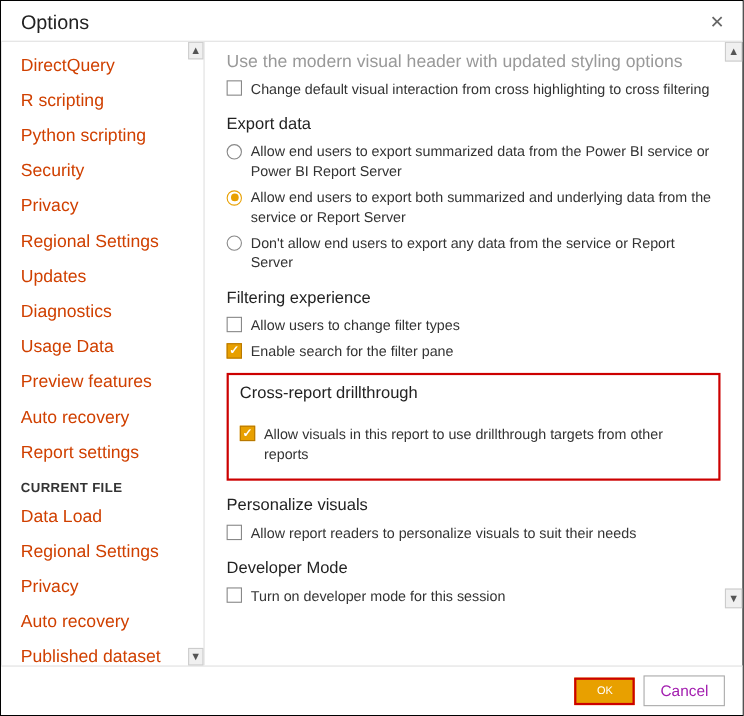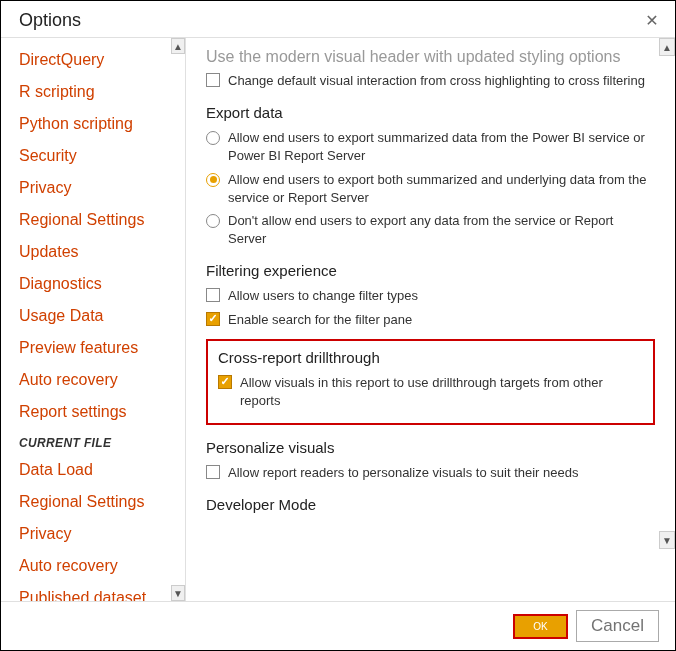--- a/index.html
+++ b/index.html
@@ -77,21 +77,20 @@
       background: #fff;
       outline: 2px solid #d04000;
       outline-offset: -2px;
     }
     .sidebar-section-header {
       padding: 8px 10px 4px 18px;
       font-weight: 700;
       font-size: 12px;
       color: #333;
       letter-spacing: 0.03em;
-      font-style: italic;
     }
     .sidebar-scrollbar-up, .sidebar-scrollbar-down {
       width: 14px;
       position: absolute;
       right: 0;
       background: #f0f0f0;
       border: 1px solid #ccc;
       display: flex;
       align-items: center;
       justify-content: center;
@@ -193,21 +192,21 @@
     }
     .cross-report-box {
       border: 2px solid #cc0000;
       padding: 8px 10px;
       margin: 10px 0;
     }
     .cross-report-title {
       font-size: 15px;
       font-weight: 400;
       color: #222;
-      margin-bottom: 8px;
+      margin-bottom: 20px;
     }
     .dialog-footer {
       display: flex;
       justify-content: flex-end;
       align-items: center;
       padding: 8px 16px;
       border-top: 1px solid #e0e0e0;
       gap: 8px;
       background: #fff;
     }
@@ -216,25 +215,25 @@
       color: #fff;
       border: 2px solid #cc0000;
       padding: 5px 18px;
       cursor: pointer;
       font-size: 10px;
       font-weight: 500;
       min-width: 55px;
     }
     .btn-cancel {
       background: #fff;
-      color: #737373;
+      color: #a21caf;
       border: 1px solid #aaa;
       padding: 5px 14px;
       cursor: pointer;
-      font-size: 17px;
+      font-size: 14px;
       min-width: 60px;
     }
     .faded-text {
       color: #999;
       font-size: 16px;
       margin-bottom: 6px;
     }
     .divider { height: 6px; }
   </style>
 </head>
@@ -324,20 +323,24 @@
           </div>
         </div>
 
         <div class="section-title">Personalize visuals</div>
         <div class="option-row">
           <div class="checkbox-custom"></div>
           <span class="option-text">Allow report readers to personalize visuals to suit their needs</span>
         </div>
 
         <div class="section-title">Developer Mode</div>
+        <div class="option-row">
+          <div class="checkbox-custom"></div>
+          <span class="option-text">Turn on developer mode for this session</span>
+        </div>
 
         <div class="divider"></div>
       </div>
       <div class="scroll-arrow scroll-arrow-down">▼</div>
     </div>
   </div>
 
   <div class="dialog-footer">
     <button class="btn-ok">OK</button>
     <button class="btn-cancel">Cancel</button>

